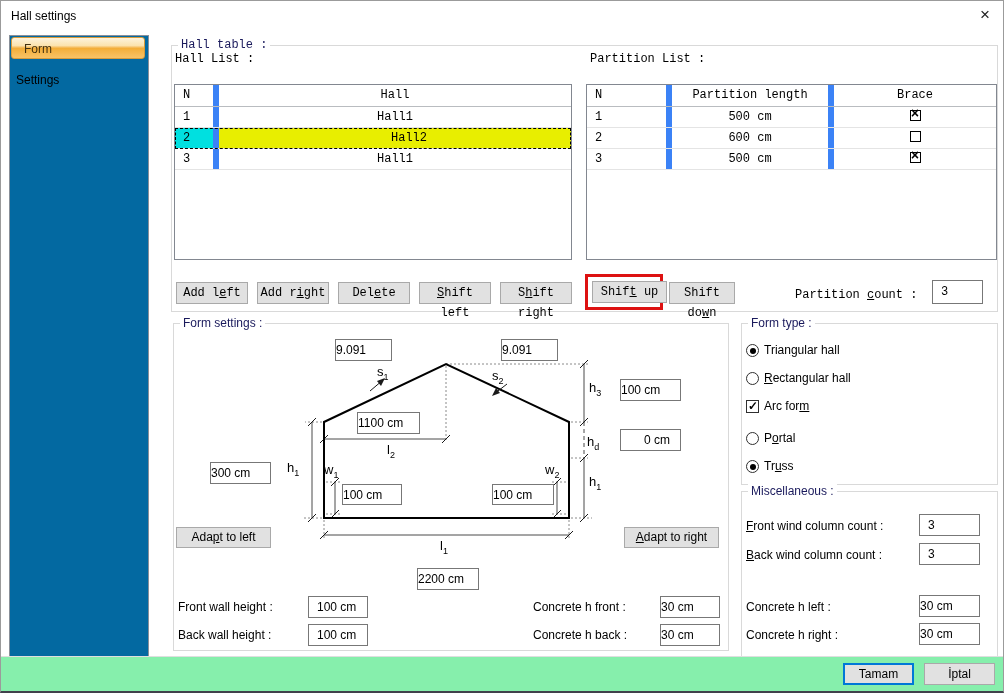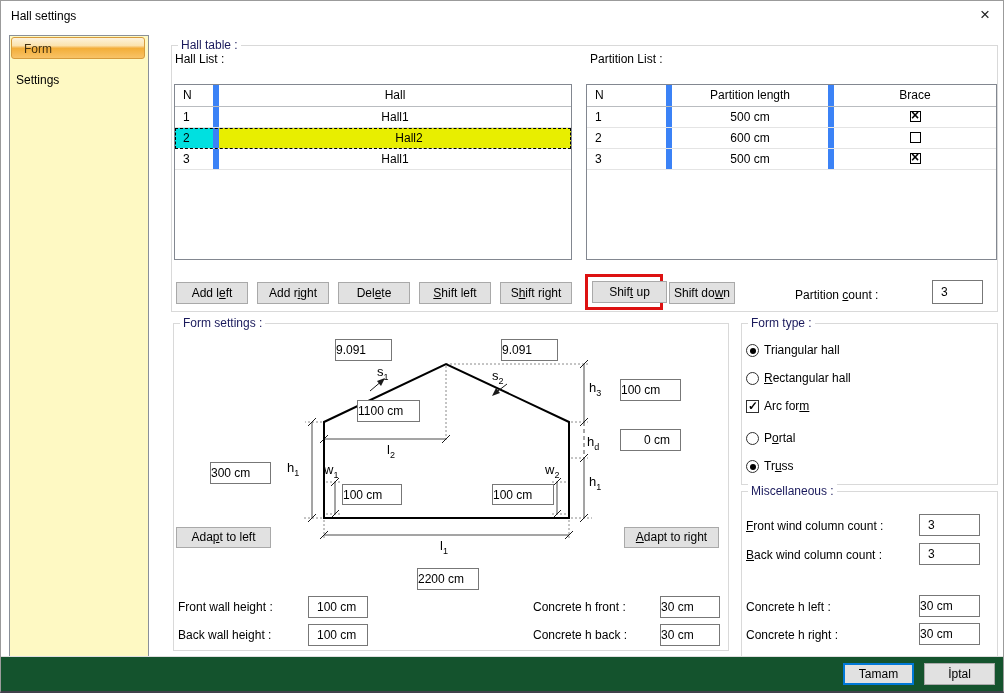--- a/index.html
+++ b/index.html
@@ -5,21 +5,21 @@
   html,body{margin:0;padding:0;background:#d8d8d8;}
   .dialog{
     position:relative;width:1004px;height:693px;background:#fff;
     font-family:"Liberation Sans",sans-serif;font-size:12px;color:#000;
     box-sizing:border-box;border:1px solid #9b9b9b;border-bottom:2px solid #41414b;
     overflow:hidden;
   }
   .titlebar{position:absolute;left:0;top:0;right:0;height:30px;background:#fff;}
   .title{position:absolute;left:10px;top:8px;font-size:12px;}
   .close{position:absolute;right:13px;top:5px;font-size:17px;font-weight:400;color:#222;cursor:pointer;line-height:18px;}
-  .sidebar{position:absolute;left:8px;top:34px;width:140px;height:623px;border:1px solid #8a9099;background:#fef9c3;box-sizing:border-box;}
+  .sidebar{position:absolute;left:8px;top:34px;width:140px;height:623px;border:1px solid #8a9099;background:#0369a1;box-sizing:border-box;}
   .side-sel{
     position:absolute;left:1px;top:1px;width:134px;height:22px;line-height:22px;
     border:1px solid var(--sidebar-selected-border);border-radius:3px;
     background:linear-gradient(to bottom,#fdf3dc 0%,#fbe3ae 38%,#f6c168 46%,var(--sidebar-selected-end) 52%,#f8c367 100%);
     color:#43310f;padding-left:12px;box-sizing:border-box;cursor:default;
   }
   .side-plain{position:absolute;left:6px;top:36px;height:16px;line-height:16px;cursor:default;}
   .group{position:absolute;border:1px solid #d9d9d9;box-sizing:border-box;background:#fff;}
   .glabel{position:absolute;top:-8px;left:6px;background:#fff;padding:0 3px;color:var(--group-label);white-space:nowrap;}
   .lbl{position:absolute;white-space:nowrap;}
@@ -49,40 +49,40 @@
     position:absolute;background:#fff;border:1px solid #777;box-sizing:border-box;
     line-height:20px;overflow:hidden;white-space:nowrap;
   }
   .dinput.left{text-align:left;padding-left:8px;}
   .dimlabel{position:absolute;font-size:13px;white-space:nowrap;}
   .dimlabel sub{font-size:9px;}
   .radio{position:absolute;width:13px;height:13px;border:1px solid #2f2f2f;border-radius:50%;background:#fff;box-sizing:border-box;}
   .radio.checked::after{content:"";position:absolute;left:2.5px;top:2.5px;width:6px;height:6px;border-radius:50%;background:#000;}
   .checkbox{position:absolute;width:13px;height:13px;border:1px solid #2f2f2f;background:#fff;box-sizing:border-box;}
   .checkbox.checked::after{content:"✓";position:absolute;left:1px;top:-2px;font-size:12px;font-weight:bold;}
-  .footer{position:absolute;left:0;right:0;bottom:0;height:34px;background:#14532d;border-top:1px solid #dfdfdf;}
+  .footer{position:absolute;left:0;right:0;bottom:0;height:34px;background:#86efac;border-top:1px solid #dfdfdf;}
   .btn.default{border:2px solid var(--focus-blue);line-height:18px;}
   svg{display:block;}
 </style>
 </head>
 <body>
 
 <div class="dialog">
 
   <div class="titlebar">
     <span class="title">Hall settings</span>
     <span class="close">×</span>
   </div>
 
   <div class="sidebar">
     <div class="side-sel">Form</div>
     <div class="side-plain">Settings</div>
   </div>
 
-  <div class="group" style="left:170px;top:44px;width:827px;height:267px;">
+  <div class="group" style="left:170px;top:44px;width:827px;height:267px;font-family:Liberation Mono, monospace;">
     <span class="glabel">Hall table :</span>
 
     <span class="lbl" style="left:3px;top:6px;">Hall List :</span>
 
     <div class="tbl" style="left:2px;top:38px;width:398px;height:176px;">
       <div class="tr head">
         <div class="td c-n">N</div>
         <div class="td c-hall">Hall</div>
       </div>
       <div class="tr body">
@@ -195,21 +195,21 @@
     <span class="dimlabel" style="left:415px;top:56px;"><span>h</span><sub>3</sub></span>
     <span class="dimlabel" style="left:413px;top:110px;"><span>h</span><sub>d</sub></span>
     <span class="dimlabel" style="left:415px;top:150px;"><span>h</span><sub>1</sub></span>
     <span class="dimlabel" style="left:150px;top:138px;"><span>w</span><sub>1</sub></span>
     <span class="dimlabel" style="left:371px;top:138px;"><span>w</span><sub>2</sub></span>
     <span class="dimlabel" style="left:213px;top:118px;"><span>l</span><sub>2</sub></span>
     <span class="dimlabel" style="left:266px;top:214px;"><span>l</span><sub>1</sub></span>
 
     <div class="dinput" style="left:161px;top:15px;width:57px;height:22px;">9.091</div>
     <div class="dinput" style="left:327px;top:15px;width:57px;height:22px;">9.091</div>
-    <div class="dinput" style="left:183px;top:76px;width:63px;height:22px;">1100 cm</div>
+    <div class="dinput" style="left:183px;top:88px;width:63px;height:22px;">1100 cm</div>
     <div class="dinput" style="left:36px;top:138px;width:61px;height:22px;">300 cm</div>
     <div class="dinput" style="left:168px;top:160px;width:60px;height:21px;">100 cm</div>
     <div class="dinput" style="left:318px;top:160px;width:62px;height:21px;">100 cm</div>
     <div class="dinput" style="left:446px;top:55px;width:61px;height:22px;">100 cm</div>
     <div class="dinput" style="left:446px;top:105px;width:61px;height:22px;padding-left:23px;">0 cm</div>
     <div class="dinput" style="left:243px;top:244px;width:62px;height:22px;">2200 cm</div>
 
     <div class="btn" style="left:2px;top:203px;width:95px;height:21px;line-height:19px;"><span>Ada</span><span class="u">p</span><span>t to left</span></div>
     <div class="btn" style="left:450px;top:203px;width:95px;height:21px;line-height:19px;"><span></span><span class="u">A</span><span>dapt to right</span></div>
 

